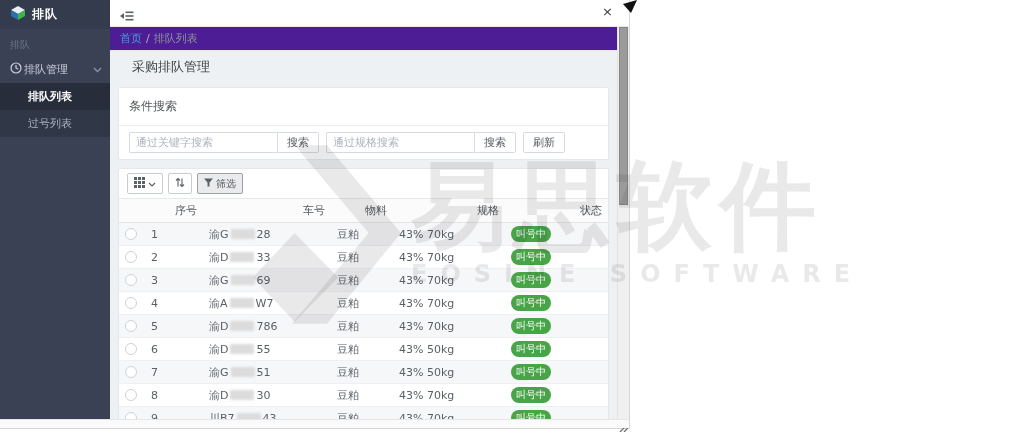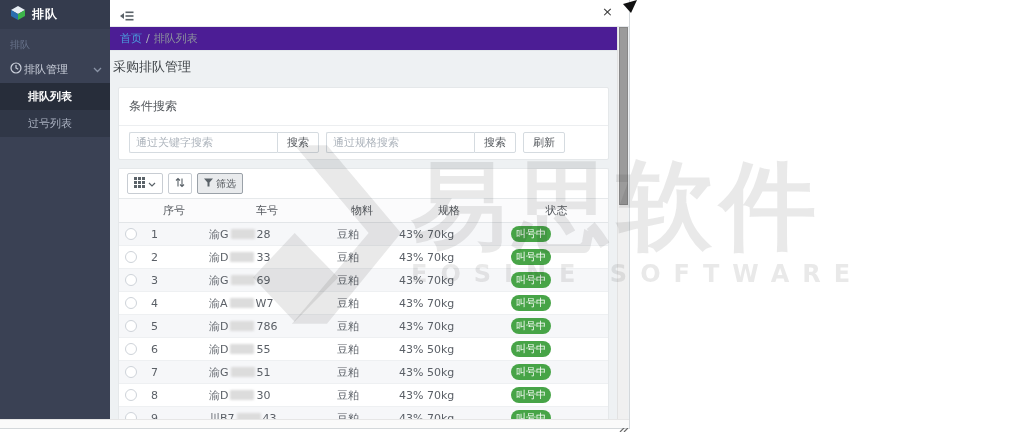--- a/index.html
+++ b/index.html
@@ -25,21 +25,21 @@
   .content { position:relative; flex:1; display:flex; flex-direction:column; background:#eef1f3; overflow:hidden; }
   .topbar { position:relative; height:27px; background:#fff; border-bottom:1px solid #e6e9ec; flex:none; }
   .fold { position:absolute; left:10px; top:7px; cursor:pointer; }
   .close { position:absolute; right:16px; top:5px; font-size:13px; color:#3a3a3a; cursor:pointer; line-height:14px; }
   .scrollwrap { flex:1; padding-right:12px; }
 
   .breadcrumb { padding:4px 10px; font-size:11px; background:#4c1d95; border-bottom:1px solid #e3e7ea; }
   .breadcrumb a { color:#4a9ede; text-decoration:none; cursor:pointer; }
   .breadcrumb .sep { color:#b0b6bb; margin:0 4px; }
   .breadcrumb .cur { color:#8d959c; }
-  .page-title { padding:7px 3px 6px; font-size:13px; color:#3e4347; }
+  .page-title { padding:7px 22px 6px; font-size:13px; color:#3e4347; }
 
   .card { margin:5px 8px 0; background:#fff; border:1px solid #e5e8ea; border-radius:2px; }
   .card-hd { padding:10px 10px; font-size:12px; color:#55595e; line-height:17px; border-bottom:1px solid #eceef0; }
   .card-bd { padding:6px 10px; display:flex; align-items:center; gap:7px; }
   .igroup { display:flex; }
   .igroup input { width:148px; height:21px; border:1px solid #d5dbe0; border-right:none; border-radius:2px 0 0 2px;
                   padding:0 6px; font-size:11px; color:#444; outline:none; font-family:inherit; }
   .igroup input::placeholder { color:#adb4bc; }
   .btn { height:21px; border:1px solid #d5dbe0; background:#fff; border-radius:2px; font-size:11px; color:#55595e;
          padding:0 9px; cursor:pointer; font-family:Liberation Serif, serif; }
@@ -47,21 +47,21 @@
 
   .table-card { margin-top:8px; border-bottom:none; border-radius:2px 2px 0 0; }
   .toolbar { padding:4px 8px; display:flex; gap:5px; }
   .tbtn { height:21px; display:inline-flex; align-items:center; gap:3px; padding:0 6px; background:#fff;
           border:1px solid #c8cdd3; border-radius:2px; font-size:10px; color:#55595e; cursor:pointer; font-family:inherit; }
   .tbtn.filter { background:#e9ebed; border-color:#9aa1a8; }
 
   table { width:100%; border-collapse:collapse; table-layout:fixed; }
   col.c-radio { width:26px; } col.c-no { width:58px; } col.c-plate { width:128px; }
   col.c-mat { width:62px; } col.c-spec { width:112px; }
-  thead th { padding:4px 6px; font-size:11px; font-weight:normal; color:#55595e; text-align:center;
+  thead th { padding:4px 6px; font-size:11px; font-weight:normal; color:#55595e; text-align:right;
              background:#fbfbfc; border-top:1px solid #e6e9eb; border-bottom:1px solid #e2e5e8; }
   tbody tr { height:21px; }
   tbody tr:nth-child(odd) { background:#f6f7f9; }
   tbody td { padding:3px 6px; font-size:11px; color:#5a5f66; border-bottom:1px solid #eef0f2; white-space:nowrap; overflow:hidden; }
   .radio { display:inline-block; width:12px; height:12px; border:1px solid #ced3d9; border-radius:50%; background:#fff; vertical-align:-2px; cursor:pointer; }
   .redact { display:inline-block; width:24px; height:10px; background:#dcdcdc; border-radius:1px; margin:0 2px; vertical-align:-1px; filter:blur(1px); }
   .badge { display:inline-block; background:#47a447; color:#fff; font-size:10px; line-height:12px; padding:2px 5px; border-radius:8px; }
 
   .vscroll { position:absolute; top:27px; right:1px; bottom:9px; width:11px; background:#f0f0f0; border-left:1px solid #e2e2e2; }
   .vthumb { position:absolute; top:0; left:1px; width:9px; height:178px; background:#9b9b9b; border:1px solid #878787; }

